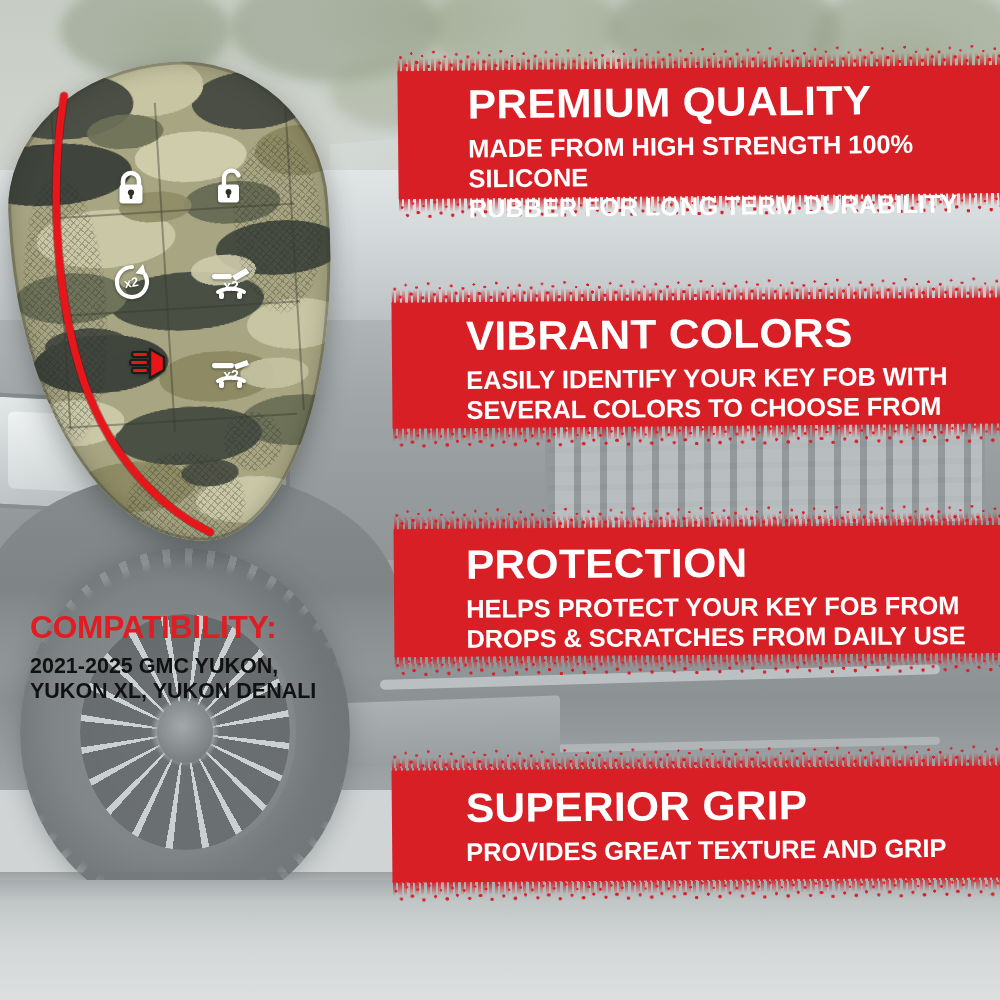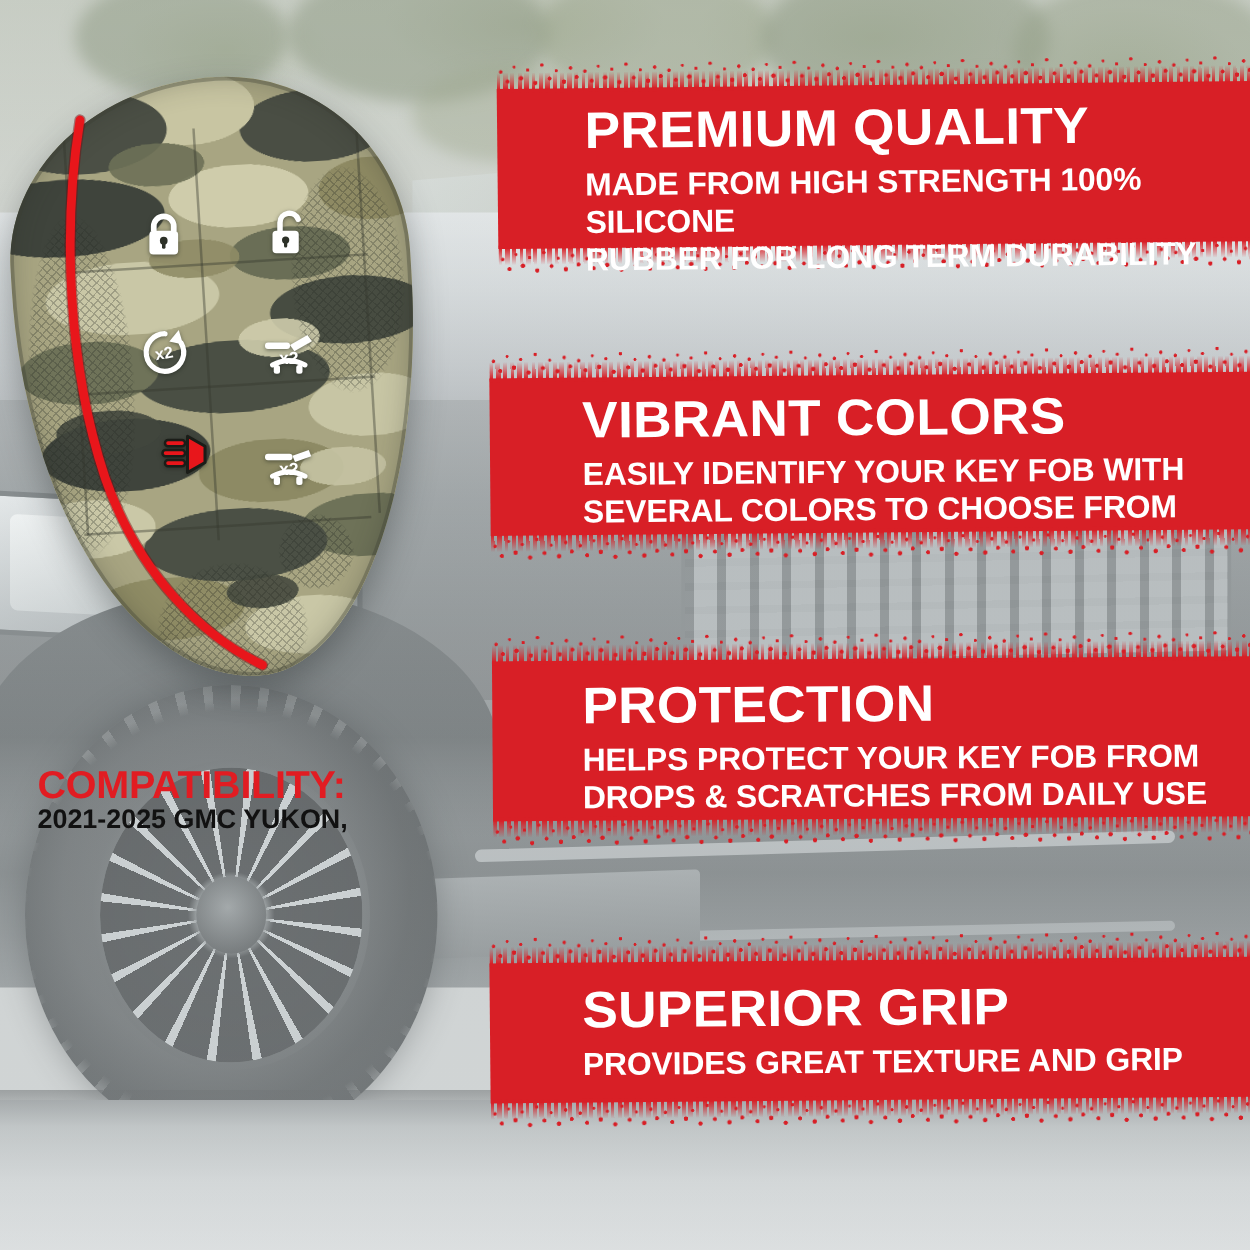--- a/index.html
+++ b/index.html
@@ -185,21 +185,21 @@
 
   
   #compat { position:absolute; left:30px; top:612px; width:350px; z-index:6; }
   #compat .c-head {
     font-size:31px; font-weight:700; letter-spacing:-.2px;
     color:#E11C22; text-transform:uppercase; line-height:1;
     transform:scaleX(1.02); transform-origin:left center;
   }
   #compat .c-line {
     font-size:21.5px; font-weight:700; color:#111; line-height:1.17;
-    text-transform:uppercase; 
+    text-transform:uppercase; margin-top:11px;
   }
   #compat .c-line.second { margin-top:17px; }
 
   
   #fob {
     position:absolute; left:14px; top:62px; width:320px; height:480px; z-index:7;
   }
   .fob-body {
     position:absolute; inset:0;
     border-radius:54% 46% 44% 56% / 30% 31% 66% 67%;
@@ -379,20 +379,21 @@
       <div class="b-sub" style="margin-top:9px;">
         <div>PROVIDES GREAT TEXTURE AND GRIP</div>
       </div>
     </div>
   </div>
 
   <div id="compat">
     <div class="c-head">COMPATIBILITY:</div>
     <div class="c-line">
       <div>2021-2025 GMC YUKON,</div>
+      <div>YUKON XL, YUKON DENALI</div>
     </div>
   </div>
 
   <div id="fob">
     <div class="fob-body">
       <div class="camo"></div>
       <div class="camo2"></div>
       <div class="hatch"></div>
 
       <div class="seam" style="left:152px; top:40px; width:2px; height:330px;"></div>

